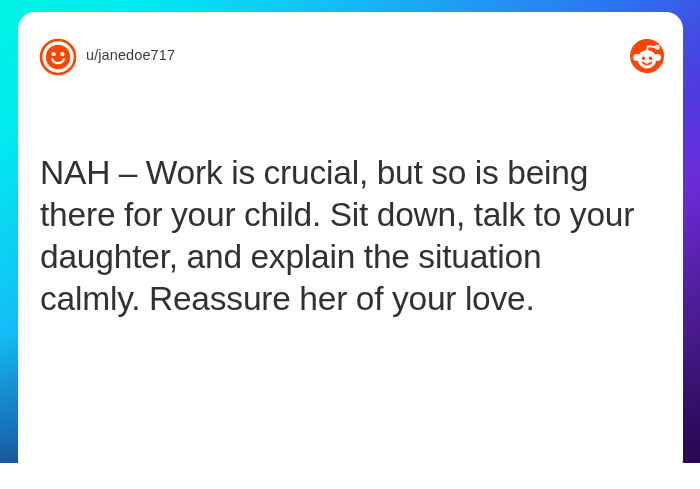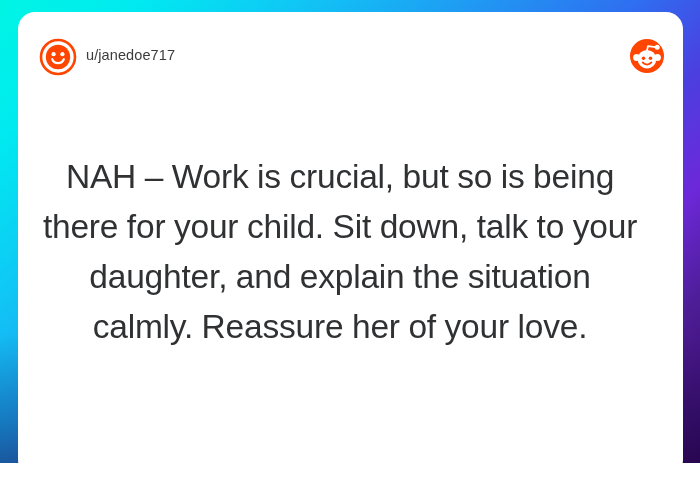--- a/index.html
+++ b/index.html
@@ -21,21 +21,20 @@
         #00f5e4 0%,
         #00eaf0 12%,
         #10c6f5 26%,
         #2196f3 42%,
         #2f6ef0 55%,
         #4b3fe0 66%,
         #6d28d9 76%,
         #4c1d95 86%,
         #3b0764 100%);
     box-sizing: border-box;
-    text-align: center;
   }
 
   
   #stage::after {
     content: "";
     position: absolute;
     inset: 0;
     background: linear-gradient(180deg,
         rgba(0,0,0,0) 72%,
         rgba(10,10,60,0.30) 92%,
@@ -92,21 +91,21 @@
     height: 36px;
     line-height: 0;
   }
 
   .comment-body {
     position: absolute;
     left: 22px;
     top: 140px;
     width: 600px;
     font-size: 33.5px;
-    line-height: 50px;
+    line-height: 42px;
     color: #2f3133;
     letter-spacing: -0.2px;
     font-family: "Liberation Sans", sans-serif;
     word-spacing: -0.5px;
   }
 </style>
 </head>
 <body>
 
 <div id="stage">

